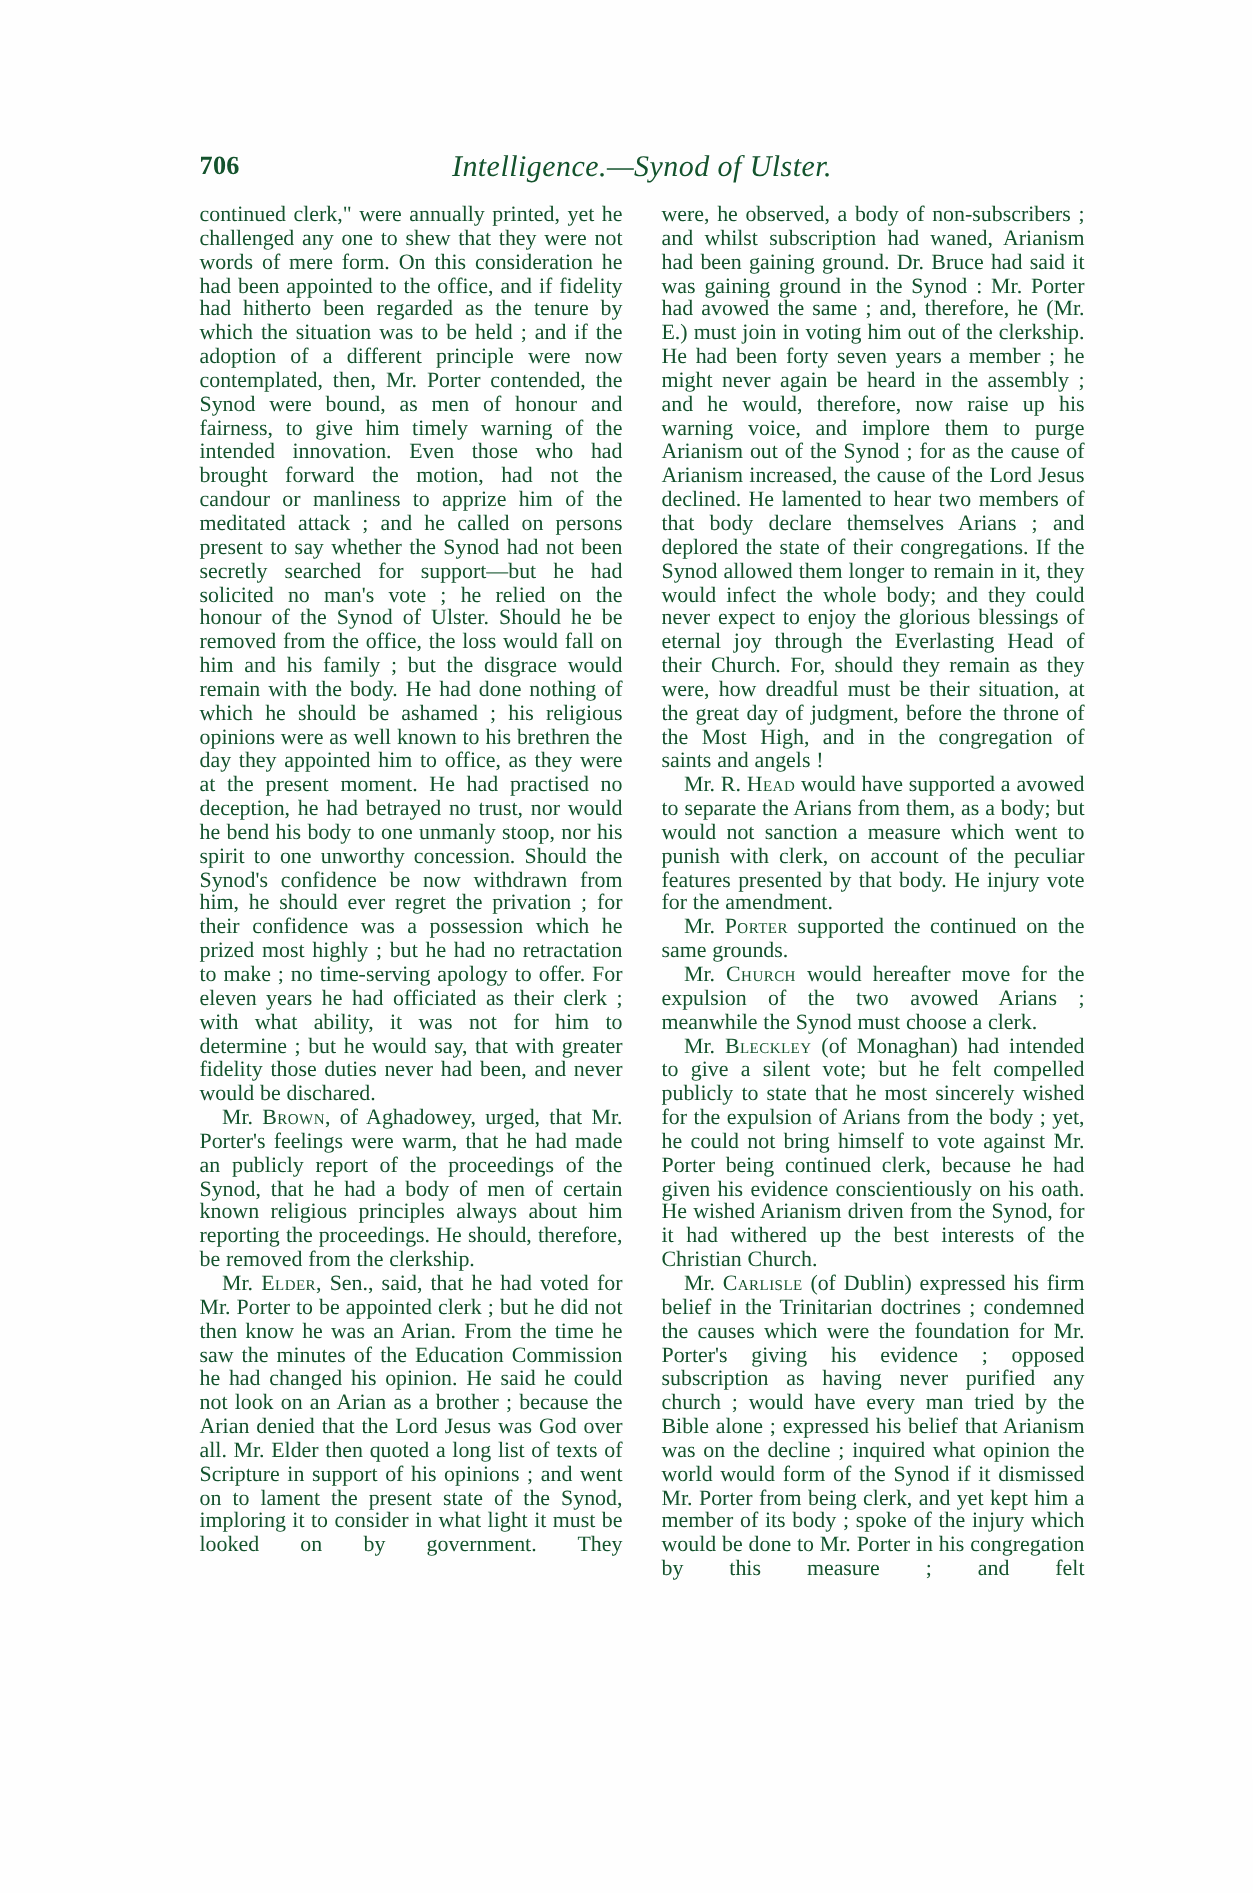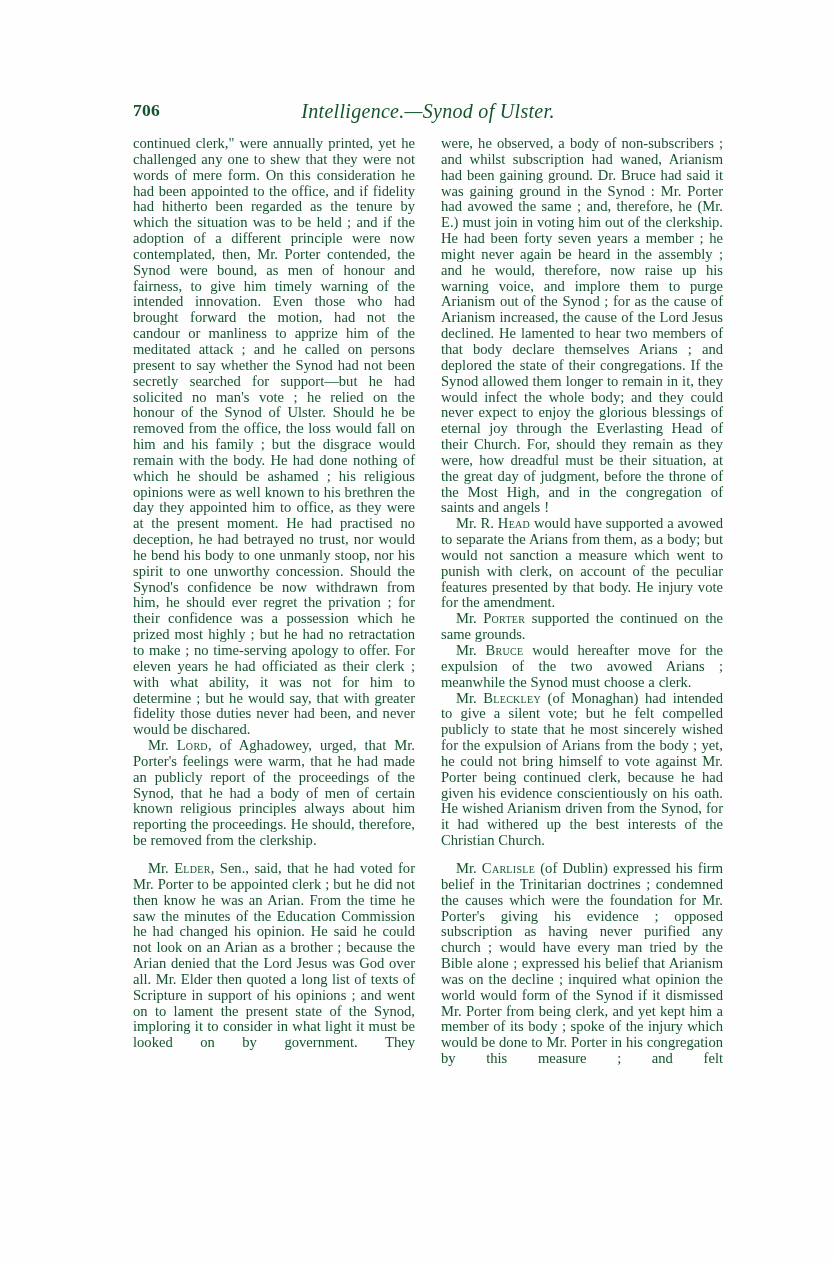--- a/index.html
+++ b/index.html
@@ -60,21 +60,20 @@
     text-align-last: left;
     word-spacing: 0.2px;
     -webkit-hyphens: none;
     hyphens: none;
   }
   .column p.indent {
     text-indent: 15px;
   }
   .column p.last-justify {
     text-align-last: justify;
-    margin-top: 12px;
   }
   .sc {
     font-variant: small-caps;
     letter-spacing: 0.3px;
   }
   .it {
   }
 </style>
 </head>
 <body>
@@ -82,26 +81,26 @@
 <div class="page">
 
   <div class="page-header">
     <span class="folio">706</span>
     <span class="running-title">Intelligence.—Synod of Ulster.</span>
   </div>
 
   <div class="columns">
     <div class="column" id="col-left">
         <p><span>continued clerk," were annually printed, yet he challenged any one to shew that they were not words of mere form.  On this consideration he had been appointed to the office, and if fidelity had hitherto been regarded as the tenure by which the situation was to be held ; and if the adoption of a different principle were now contemplated, then, Mr. Porter contended, the Synod were bound, as men of honour and fairness, to give him timely warning of the intended innovation.  Even those who had brought forward the motion, had not the candour or manliness to apprize him of the meditated attack ; and he called on persons present to say whether the Synod had not been secretly searched for support—but he had solicited no man's vote ; he relied on the honour of the Synod of Ulster.  Should he be removed from the office, the loss would fall on him and his family ; but the disgrace would remain with the body. He had done nothing of which he should be ashamed ; his religious opinions were as well known to his brethren the day they appointed him to office, as they were at the present moment.  He had practised no deception, he had betrayed no trust, nor would he bend his body to one </span><span class="it">unmanly stoop, nor his spirit to one unworthy concession.</span><span>  Should the Synod's confidence be now withdrawn from him, he should ever regret the privation ; for their confidence was a possession which he prized most highly ; but he had no retractation to make ; no time-serving apology to offer.  For eleven years he had officiated as their clerk ; with what ability, it was not for him to determine ; but he would say, that with greater fidelity those duties never had been, and never would be dischared.</span></p>
-        <p class="indent"><span>Mr. </span><span class="sc">Lord</span><span>, of Aghadowey, urged, that Mr. Porter's feelings were warm, that he had made an publicly report of the proceedings of the Synod, that he had a body of men of certain known religious principles always about him reporting the proceedings.  He should, therefore, be removed from the clerkship.</span></p>
+        <p class="indent"><span>Mr. </span><span class="sc">Brown</span><span>, of Aghadowey, urged, that Mr. Porter's feelings were warm, that he had made an publicly report of the proceedings of the Synod, that he had a body of men of certain known religious principles always about him reporting the proceedings.  He should, therefore, be removed from the clerkship.</span></p>
         <p class="indent last-justify"><span>Mr. </span><span class="sc">Elder</span><span>, Sen., said, that he had voted for Mr. Porter to be appointed clerk ; but he did not then know he was an Arian.  From the time he saw the minutes of the Education Commission he had changed his opinion.  He said he could not look on an Arian as a brother ; because the Arian denied that the Lord Jesus was God over all.  Mr. Elder then quoted a long list of texts of Scripture in support of his opinions ; and went on to lament the present state of the Synod, imploring it to consider in what light it must be looked on by government.  They</span></p>
       </div>
     <div class="column" id="col-right">
         <p><span>were, he observed, a body of non-subscribers ; and whilst subscription had waned, Arianism had been gaining ground.  Dr. Bruce had said it was gaining ground in the Synod : Mr. Porter had avowed the same ; and, therefore, he (Mr. E.) must join in voting him out of the clerkship. He had been forty seven years a member ; he might never again be heard in the assembly ; and he would, therefore, now raise up his warning voice, and implore them to purge Arianism out of the Synod ; for as the cause of Arianism increased, the cause of the Lord Jesus declined.  He lamented to hear two members of that body declare themselves Arians ; and deplored the state of their congregations.  If the Synod allowed them longer to remain in it, they would infect the whole body; and they could never expect to enjoy the glorious blessings of eternal joy through the Everlasting Head of their Church.  For, should they remain as they were, how dreadful must be their situation, at the great day of judgment, before the throne of the Most High, and in the congregation of saints and angels !</span></p>
         <p class="indent"><span>Mr. R. </span><span class="sc">Head</span><span> would have supported a avowed to separate the Arians from them, as a body; but would not sanction a </span><span class="it">measure which went to punish with clerk,</span><span> on account of the peculiar features presented by that body.  He injury vote for the amendment.</span></p>
         <p class="indent"><span>Mr. </span><span class="sc">Porter</span><span> supported the continued on the same grounds.</span></p>
-        <p class="indent"><span>Mr. </span><span class="sc">Bruce</span><span> would hereafter move for the expulsion of the two avowed Arians ;  meanwhile the Synod must choose a clerk.</span></p>
+        <p class="indent"><span>Mr. </span><span class="sc">Church</span><span> would hereafter move for the expulsion of the two avowed Arians ;  meanwhile the Synod must choose a clerk.</span></p>
         <p class="indent"><span>Mr. </span><span class="sc">Bleckley</span><span> (of Monaghan) had intended to give a silent vote; but he felt compelled publicly to state that he most sincerely wished for the expulsion of Arians from the body ; yet, he could not bring himself to vote against Mr. Porter being continued clerk, because he had given his evidence conscientiously on his oath.  He wished Arianism driven from the Synod, for it had withered up the best interests of the Christian Church.</span></p>
         <p class="indent last-justify"><span>Mr. </span><span class="sc">Carlisle</span><span> (of Dublin) expressed his firm belief in the Trinitarian doctrines ; condemned the causes which were the foundation for Mr. Porter's giving his evidence ; opposed subscription as having never purified any church ; would have every man tried by the Bible alone ; expressed his belief that Arianism was on the decline ; inquired what opinion the world would form of the Synod if it dismissed Mr. Porter from being clerk, and yet kept him a member of its body ; spoke of the injury which would be done to Mr. Porter in his congregation by this measure ;  and felt</span></p>
       </div>
   </div>
 
 </div>
 
 </body></html>

